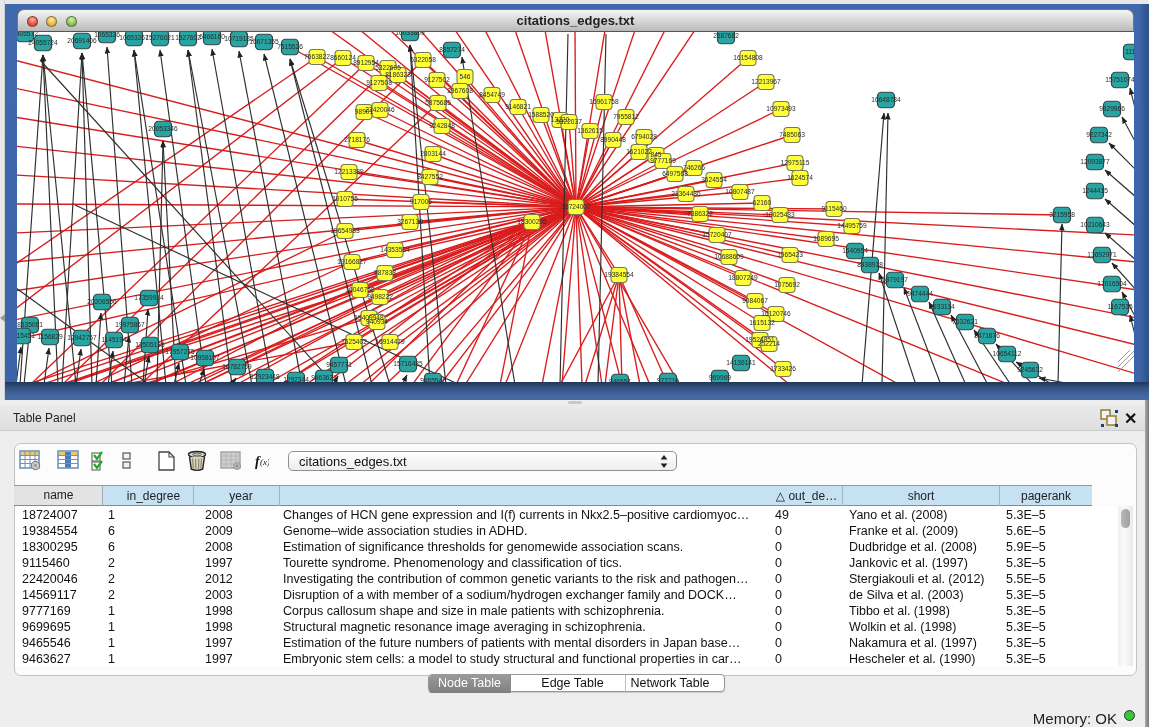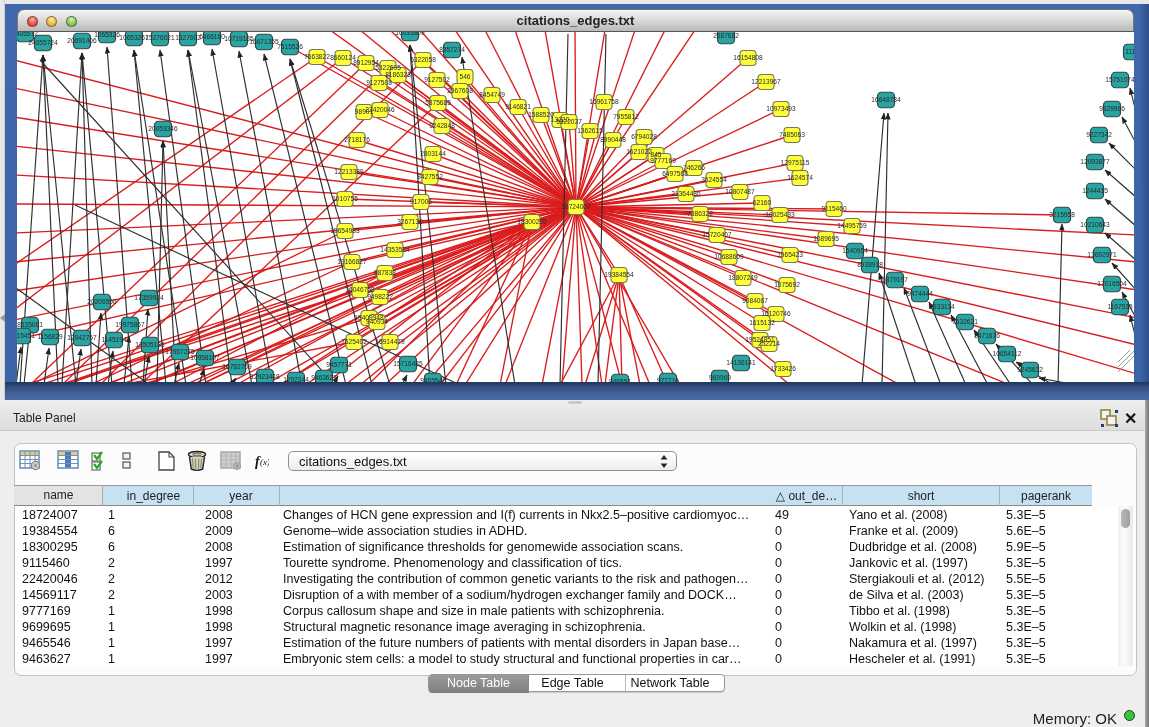--- a/index.html
+++ b/index.html
@@ -28,21 +28,21 @@
 #thead{position:absolute;left:14px;top:485px;width:1078px;height:21px;background:#c6e2f2;border-top:1px solid #999;border-bottom:1px solid #8a8a8a}
 #thead span{position:absolute;top:3px;font-size:12px;color:#222;text-align:center;border-right:1px solid #9eb4c2;height:21px;margin-top:-3px;padding-top:3px}
 .trow{position:absolute;height:16px;font-size:12.5px;color:#111;white-space:nowrap}
 .trow span{position:absolute;top:0}
 #tblclip{position:absolute;left:15px;top:506px;width:1103px;height:160px;background:#fff;overflow:hidden}
 #vsb{position:absolute;left:1118px;top:506px;width:15px;height:160px;background:linear-gradient(90deg,#efefef,#fbfbfb 40%,#e9e9e9)}
 #vsbth{position:absolute;left:2.5px;top:3px;width:9px;height:19px;background:linear-gradient(90deg,#b9b9b9,#9f9f9f);border-radius:5px}
 
 #segs{position:absolute;left:428px;top:674px;width:297px;height:18px;background:#fff;border:1px solid #979797;border-radius:4px;box-shadow:0 1px 1px rgba(0,0,0,.15)}
 .seg{position:absolute;top:0;height:18px;font-size:12.5px;text-align:center;line-height:17px;color:#111}
-#seg1{left:0;width:100px;background:linear-gradient(#9a9a9a,#7f7f7f);color:#fff;border-radius:3px 0 0 3px;border-right:1px solid #8a8a8a}
+#seg1{left:0;width:82px;background:linear-gradient(#9a9a9a,#7f7f7f);color:#fff;border-radius:3px 0 0 3px;border-right:1px solid #8a8a8a}
 #seg2{left:91px;width:106px;border-right:1px solid #bbb}
 #seg3{left:186px;width:110px}
 
 #mem{position:absolute;right:32px;top:710px;font-size:15px;color:#222}
 #memdot{position:absolute;right:14px;top:710px;width:11px;height:11px;border-radius:50%;background:#35c835;border:1px solid #333}
 #rstrip{position:absolute;right:0;top:400px;width:4px;height:327px;background:linear-gradient(90deg,#aaa,#777)}
 #lstrip{position:absolute;left:0;top:0;width:5px;height:400px;background:#e8e8e8;border-right:1px solid #cfcfcf}
 #ddot{position:absolute;left:568px;top:401px;width:14px;height:3px;border-radius:2px;background:#c9c9c9}
 #larr{position:absolute;left:0px;top:314px;width:0;height:0;border-top:4px solid transparent;border-bottom:4px solid transparent;border-right:5px solid #9a9a9a}
 svg .r{stroke:#da1c1c;stroke-width:1.35;fill:none}
@@ -721,21 +721,21 @@
           <span style="left:775px">0</span>
           <span style="left:849px">Nakamura et al. (1997)</span>
 <span style="left:1006px">5.3E–5</span>
         </div>
 <div class="trow" style="top:652px">
 <span style="left:22px">9463627</span>
           <span style="left:108px">1</span>
           <span style="left:205px">1997</span>
 <span style="left:283px">Embryonic stem cells: a model to study structural and functional properties in car…</span>
           <span style="left:775px">0</span>
-          <span style="left:849px">Hescheler et al. (1991)</span>
+          <span style="left:849px">Hescheler et al. (1990)</span>
 <span style="left:1006px">5.3E–5</span>
         </div>
 </div>
     </div>
 <div id="vsb">
       <div id="vsbth"></div>
     </div>
 <div id="segs">
       <div class="seg" id="seg1">Node Table</div>
       <div class="seg" id="seg2">Edge Table</div>

